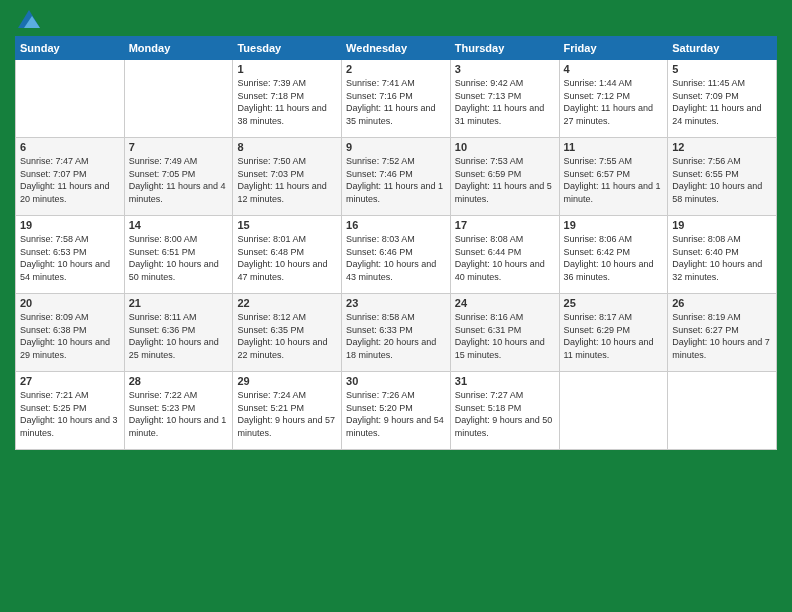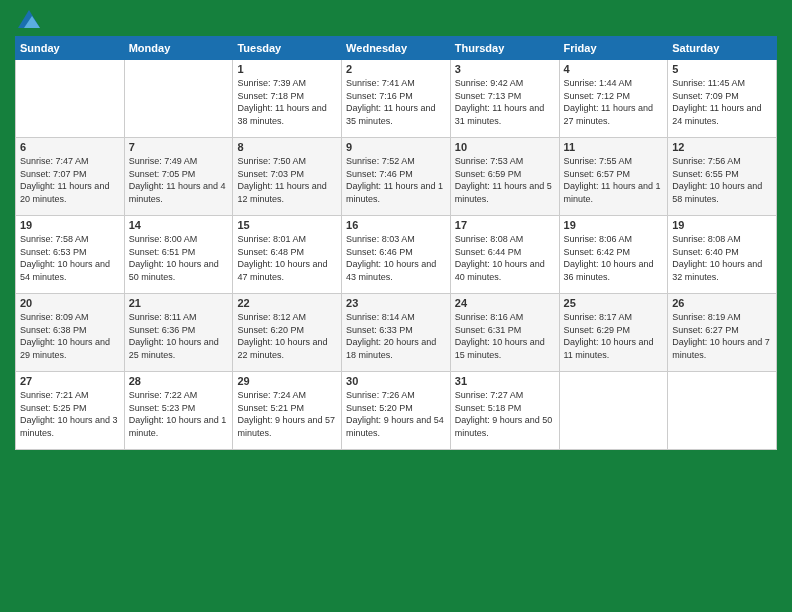--- a/index.html
+++ b/index.html
@@ -294,28 +294,28 @@
           <div class="cell-content">
             <span>Sunrise: 8:11 AM</span><br>
             <span>Sunset: 6:36 PM</span><br>
             <span>Daylight: 10 hours and 25 minutes.</span>
           </div>
           </td>
           <td>
             <span class="day-num">22</span>
           <div class="cell-content">
             <span>Sunrise: 8:12 AM</span><br>
-            <span>Sunset: 6:20 PM</span><br>
+            <span>Sunset: 6:35 PM</span><br>
             <span>Daylight: 10 hours and 22 minutes.</span>
           </div>
           </td>
           <td>
             <span class="day-num">23</span>
           <div class="cell-content">
-            <span>Sunrise: 8:14 AM</span><br>
+            <span>Sunrise: 8:58 AM</span><br>
             <span>Sunset: 6:33 PM</span><br>
             <span>Daylight: 20 hours and 18 minutes.</span>
           </div>
           </td>
           <td>
             <span class="day-num">24</span>
           <div class="cell-content">
             <span>Sunrise: 8:16 AM</span><br>
             <span>Sunset: 6:31 PM</span><br>
             <span>Daylight: 10 hours and 15 minutes.</span>

